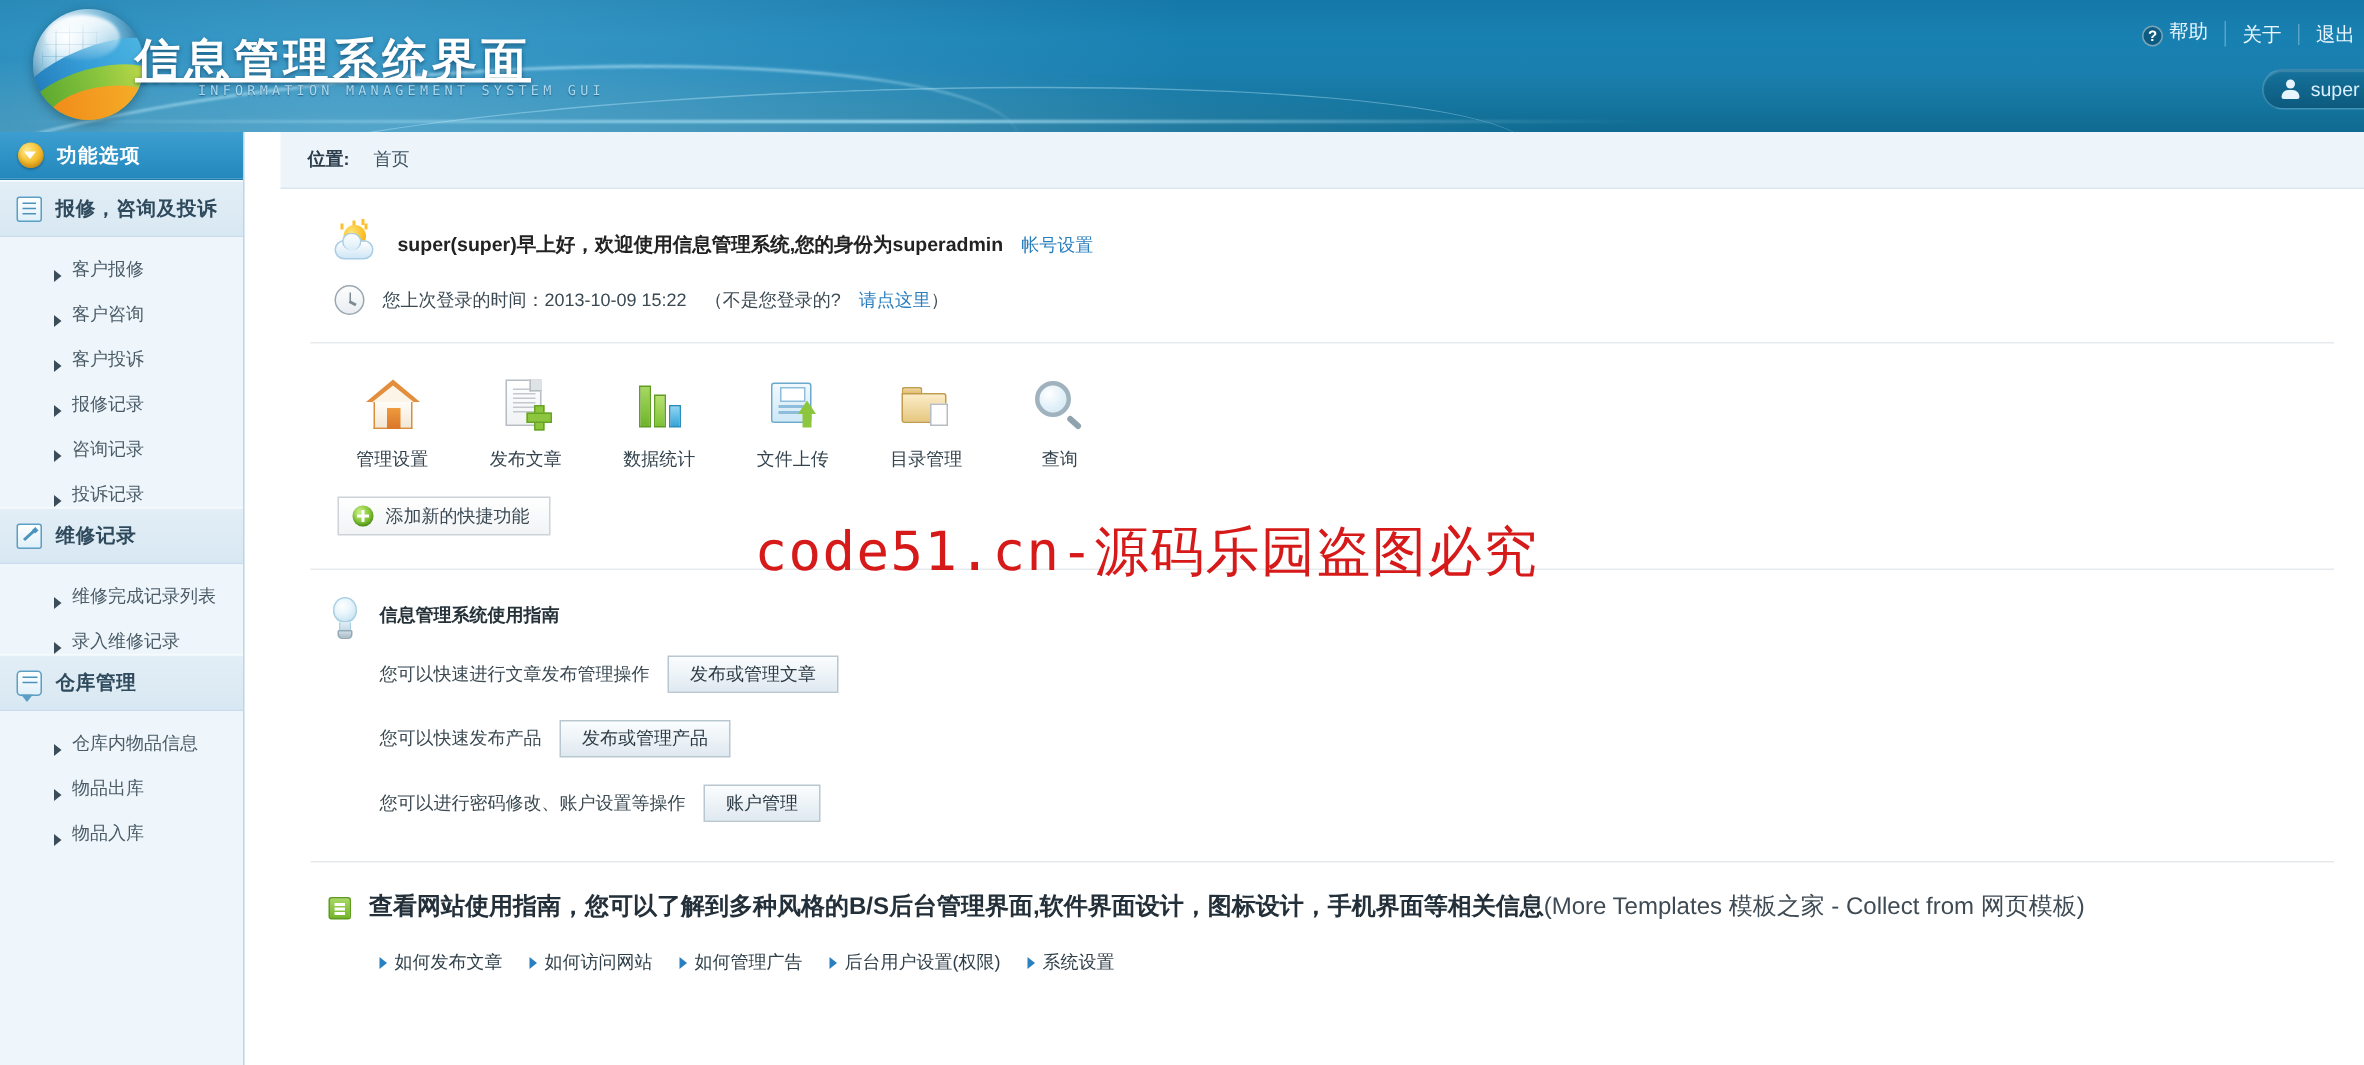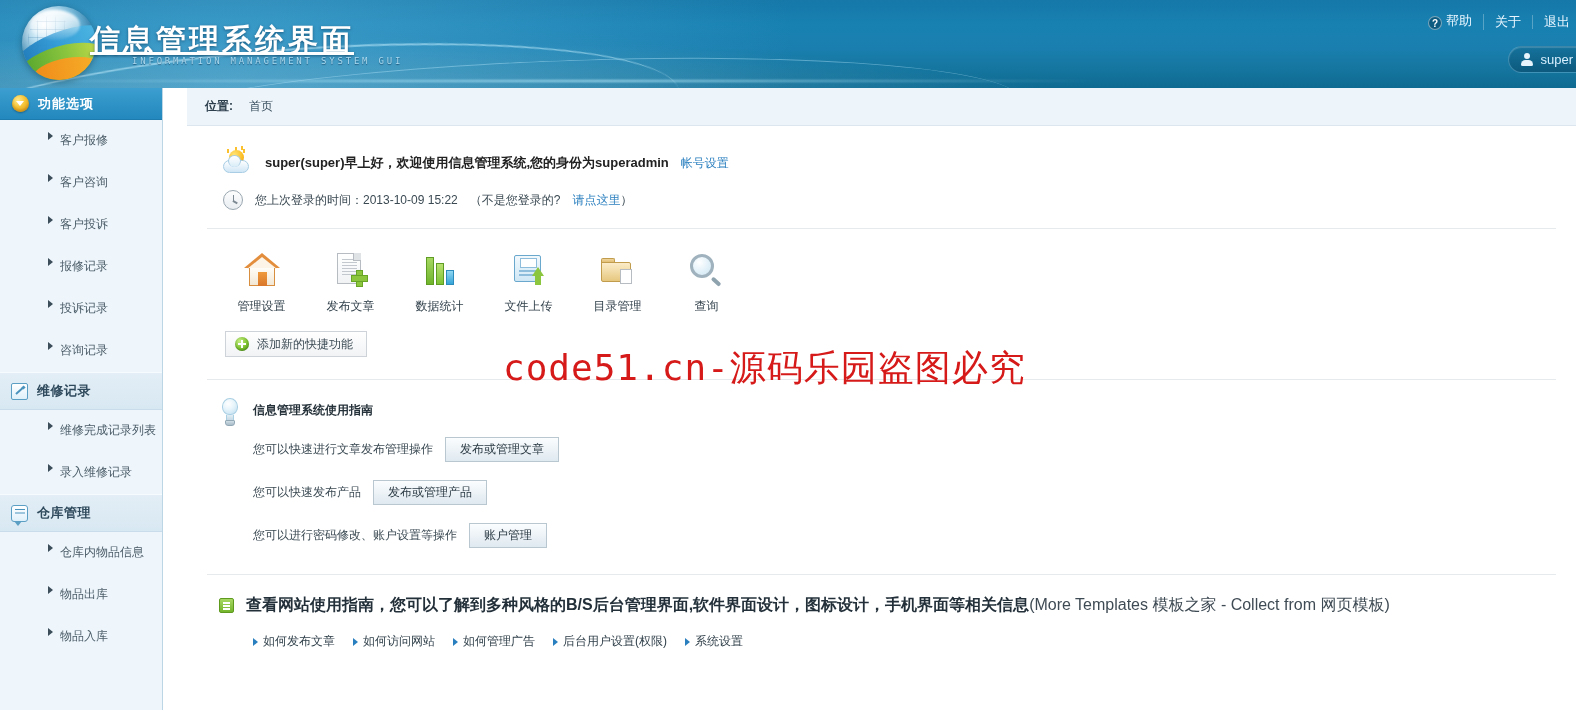--- a/index.html
+++ b/index.html
@@ -228,25 +228,24 @@
     box-shadow: 0 3.5px 0 #4a93bd;
   }
   .g-ico.chat::after {
     content:""; position:absolute; left:2px; bottom:-5px;
     border-left: 4px solid transparent; border-right: 4px solid transparent;
     border-top: 5px solid #5c9fc4;
   }
 
   .sb-item {
     height: 30px;
-    display: flex; align-items: flex-start;
-    padding-left: 48px; gap: 7px;
+    display: flex; align-items: flex-end;
+    padding-left: 36px; gap: 7px;
     font-size: 12px; color: #4a5b66;
     cursor: pointer;
-    margin-top: 12px;
   }
   .sb-item .arrow {
     width: 0; height: 0; flex: none;
     border-top: 4px solid transparent;
     border-bottom: 4px solid transparent;
     border-left: 5px solid #3b4d59;
   }
 
   
   .main {
@@ -557,43 +556,47 @@
     </div>
   </div>
 
   <div class="sidebar">
 
     <div class="sb-top">
       <span class="caret-orb"></span>
       <span class="sb-top-label">功能选项</span>
     </div>
 
+    <div class="sb-group">
+      <span class="g-ico list"></span>
+      <span class="sb-group-label">报修，咨询及投诉</span>
+    </div>
     <div class="sb-item">
       <span class="arrow"></span>
       <span>客户报修</span>
     </div>
     <div class="sb-item">
       <span class="arrow"></span>
       <span>客户咨询</span>
     </div>
     <div class="sb-item">
       <span class="arrow"></span>
       <span>客户投诉</span>
     </div>
     <div class="sb-item">
       <span class="arrow"></span>
       <span>报修记录</span>
     </div>
     <div class="sb-item">
       <span class="arrow"></span>
+      <span>咨询记录</span>
+    </div>
+    <div class="sb-item">
+      <span class="arrow"></span>
       <span>投诉记录</span>
-    </div>
-    <div class="sb-item">
-      <span class="arrow"></span>
-      <span>咨询记录</span>
     </div>
 
     <div class="sb-group">
       <span class="g-ico pen"></span>
       <span class="sb-group-label">维修记录</span>
     </div>
     <div class="sb-item">
       <span class="arrow"></span>
       <span>维修完成记录列表</span>
     </div>

